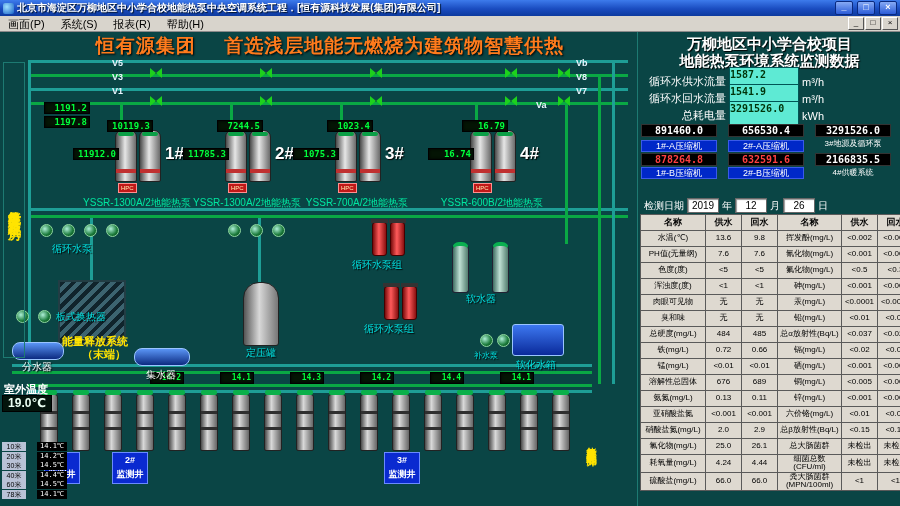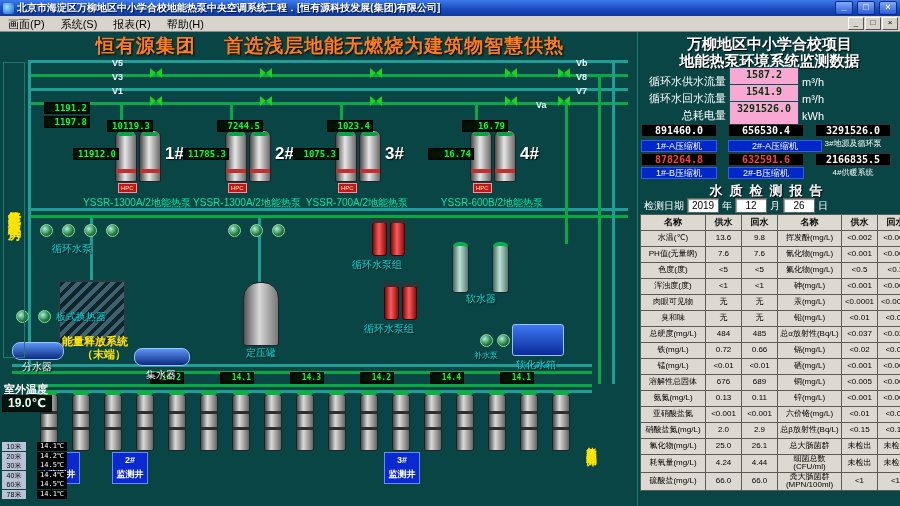--- a/index.html
+++ b/index.html
@@ -58,21 +58,21 @@
   .dt{position:absolute;left:2px;display:flex;gap:11px;z-index:5;}
   .dtl{width:24px;height:9px;background:#b9c2d6;color:#000;font-size:7px;text-align:center;line-height:9px;}
   .dtv{width:30px;height:9px;background:#000;color:#fff;font-size:7px;font-family:"DejaVu Sans Mono",monospace;text-align:center;line-height:9px;}
   .outdoor-label{position:absolute;left:4px;top:350px;color:#fff;font-size:11px;font-weight:bold;z-index:5;}
   .outdoor-value{position:absolute;left:2px;top:363px;width:48px;height:15px;background:#03140c;border:1px solid #000;color:#eafff2;font-size:12px;font-weight:bold;text-align:center;line-height:15px;z-index:5;}
 
   
   .ptitle{position:absolute;left:0;width:100%;text-align:center;color:#fff;font-size:15px;font-weight:bold;text-shadow:1px 1px 1px #000;white-space:nowrap;}
   .meter{position:absolute;left:2px;width:259px;height:15px;display:flex;align-items:center;gap:3px;}
   .mlabel{width:86px;color:#fff;font-size:11px;text-align:right;white-space:nowrap;flex:0 0 auto;}
-  .mval{width:70px;height:30px;background:#f9a8d4;color:#00340a;font-family:"DejaVu Sans Mono",monospace;font-size:10px;font-weight:bold;text-align:center;line-height:13px;border:1px solid #055;flex:0 0 auto;box-sizing:border-box;}
+  .mval{width:70px;height:30px;background:#5eead4;color:#00340a;font-family:"DejaVu Sans Mono",monospace;font-size:10px;font-weight:bold;line-height:13px;border:1px solid #055;flex:0 0 auto;box-sizing:border-box;}
   .munit{color:#fff;font-size:11px;}
   .cnt,.redv{position:absolute;box-sizing:border-box;height:13px;background:#000;border:1px solid #333;font-family:"DejaVu Sans Mono",monospace;font-size:10px;font-weight:bold;text-align:center;line-height:11px;}
   .cnt{color:#fff;} .redv{color:#ff4040;}
   .bluelab{position:absolute;box-sizing:border-box;height:12px;background:#0028c8;border:1px solid #3a5ae8;color:#fff;font-size:9px;text-align:center;line-height:10px;}
   .wlab{position:absolute;color:#fff;font-size:8px;text-align:center;height:12px;line-height:12px;white-space:nowrap;}
   .rtitle{position:absolute;top:150px;left:0;width:100%;text-align:center;color:#fff;font-size:13px;font-weight:bold;letter-spacing:7px;text-shadow:1px 1px 1px #000;}
   .daterow{position:absolute;top:166px;left:6px;display:flex;align-items:center;gap:3px;color:#fff;font-size:10px;}
   .datebox{background:#fff;color:#000;border:1px solid #666;box-shadow:inset 1px 1px 1px #999;min-width:24px;height:13px;line-height:13px;font-size:10px;text-align:center;padding:0 3px;}
   .wq{position:absolute;top:182px;left:2px;width:259px;border-collapse:collapse;table-layout:fixed;background:#ded9d0;}
   .wq th,.wq td{border:1px solid #5a5a5a;color:#000;padding:0 1px;text-align:center;overflow:hidden;line-height:1.05;height:15px;}
@@ -374,21 +374,20 @@
         <div class="dt" style="top:457.5px;">
      <span class="dtl">78米</span>
      <span class="dtv">14.1℃</span>
    </div>
       </div>
 
     <div id="panel">
       <div class="ptitle" style="top:20px;">地能热泵环境系统监测数据</div>
       <div class="ptitle" style="top:3px;">万柳地区中小学合校项目</div>
 
-      <div class="rtitle">水质检测报告</div>
       <div class="daterow">
         <span>检测日期</span>
         <span class="datebox">2019</span>
         <span>年</span>
         <span class="datebox">12</span>
         <span>月</span>
         <span class="datebox">26</span>
         <span>日</span>
       </div>
 
@@ -544,21 +543,21 @@
    </div>
         <div class="meter" style="top:76px">
      <span class="mlabel">总耗电量</span>
      <span class="mval">3291526.0</span>
      <span class="munit">kWh</span>
    </div>
         <span class="cnt" style="left:3px;top:92px;width:76px;">891460.0</span>
         <span class="cnt" style="left:90px;top:92px;width:76px;">656530.4</span>
         <span class="cnt" style="left:177px;top:92px;width:76px;">3291526.0</span>
         <span class="bluelab" style="left:3px;top:108px;width:76px;">1#-A压缩机</span>
-        <span class="bluelab" style="left:90px;top:108px;width:94px;">2#-A压缩机</span>
+        <span class="bluelab" style="left:90px;top:108px;width:76px;">2#-A压缩机</span>
         <span class="wlab" style="left:177px;top:106px;width:76px;">3#地源及循环泵</span>
         <span class="redv" style="left:3px;top:121px;width:76px;">878264.8</span>
         <span class="redv" style="left:90px;top:121px;width:76px;">632591.6</span>
         <span class="cnt" style="left:177px;top:121px;width:76px;">2166835.5</span>
         <span class="bluelab" style="left:3px;top:135px;width:76px;">1#-B压缩机</span>
         <span class="bluelab" style="left:90px;top:135px;width:76px;">2#-B压缩机</span>
         <span class="wlab" style="left:177px;top:135px;width:76px;">4#供暖系统</span>
       </div>
   </div>
 </div>

